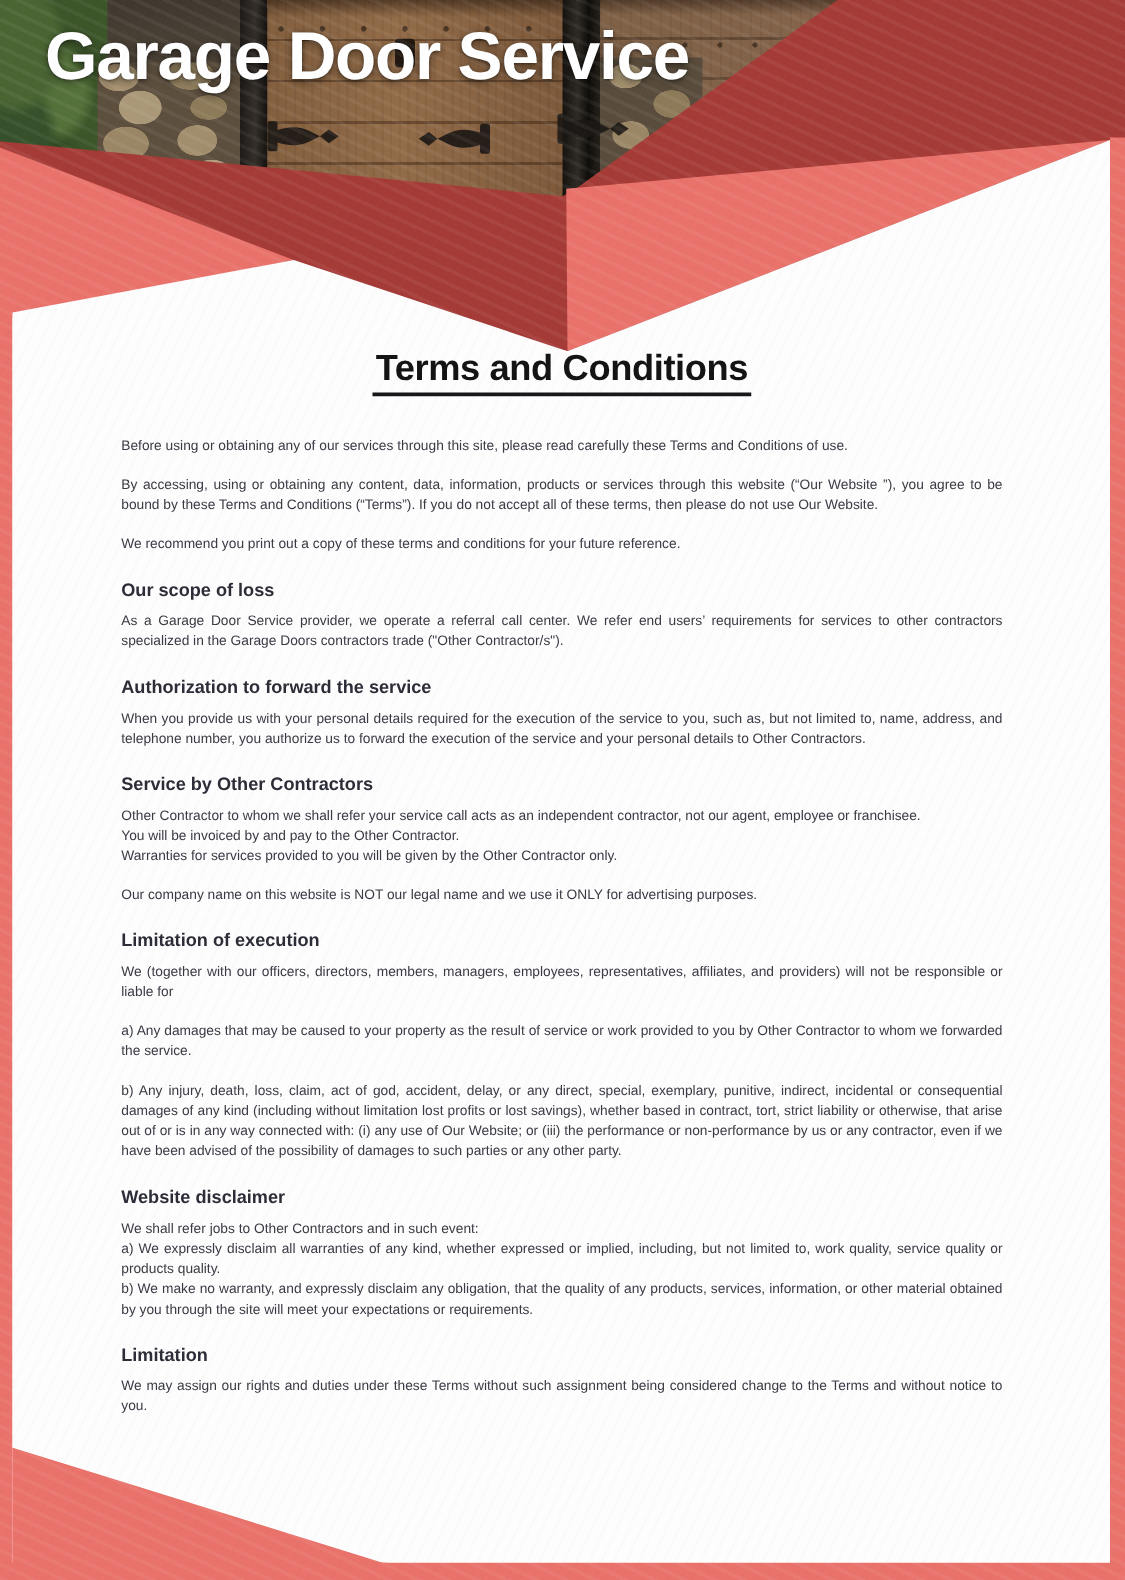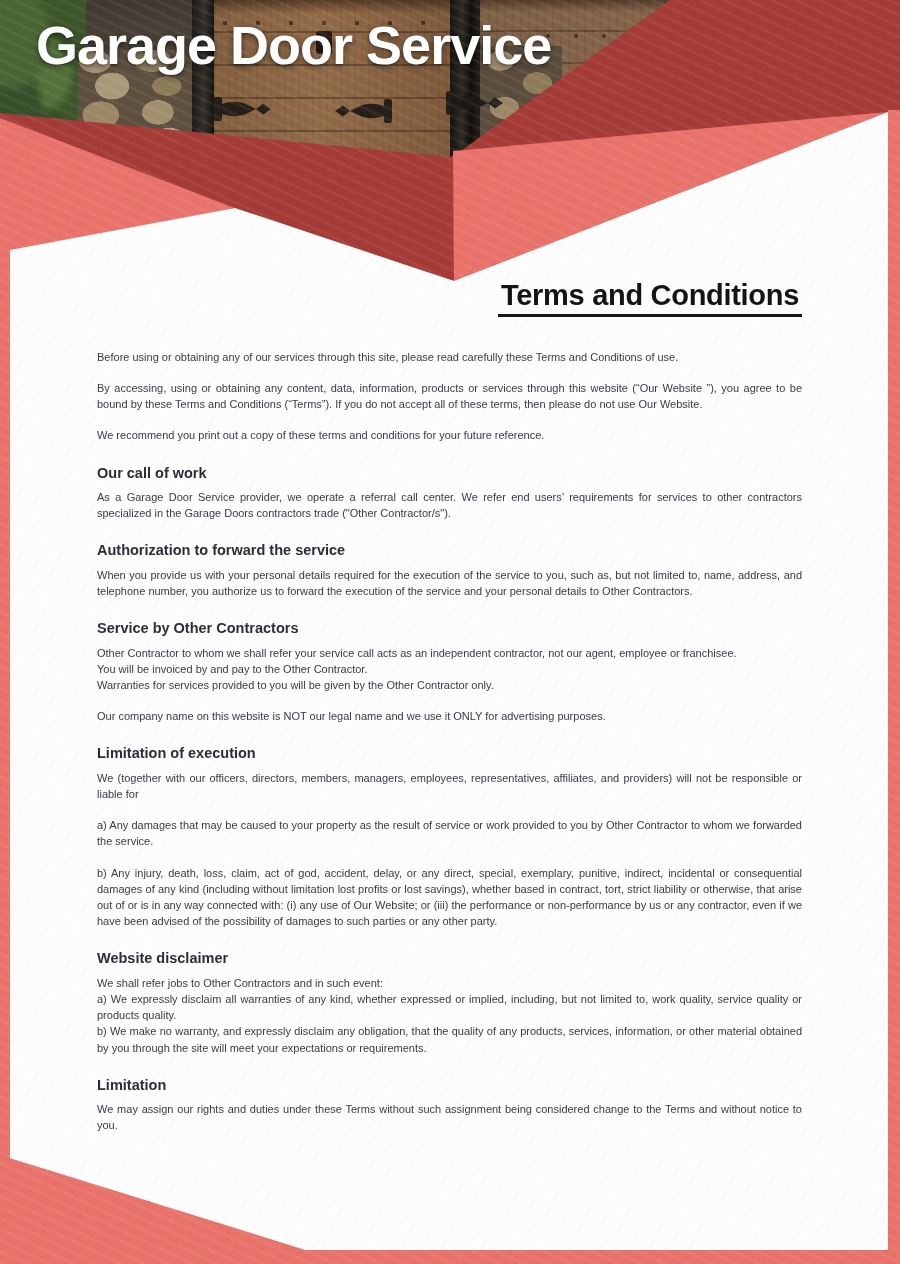--- a/index.html
+++ b/index.html
@@ -67,21 +67,21 @@
   .site-title{position:absolute;left:36px;top:16px;z-index:3;margin:0;
     font-size:54px;font-weight:bold;letter-spacing:-1px;color:#ffffff;line-height:1.1;
     text-shadow:0 2px 7px rgba(0,0,0,.45),0 1px 2px rgba(0,0,0,.35);}
   
   .texture{position:absolute;inset:0;z-index:4;pointer-events:none;
     background:
       repeating-linear-gradient(115deg,rgba(110,110,110,.02) 0 2px,rgba(110,110,110,0) 2px 9px),
       repeating-linear-gradient(25deg,rgba(255,255,255,.05) 0 3px,rgba(255,255,255,0) 3px 10px);}
   
   .content{position:absolute;left:97px;top:278px;width:705px;z-index:5;}
-  .doc-title{margin:0 0 32px;text-align:right;line-height:1.2;}
+  .doc-title{margin:0 0 32px;text-align:center;line-height:1.2;}
   .doc-title span{display:inline-block;font-size:29px;font-weight:bold;color:#141414;
     letter-spacing:-.3px;border-bottom:3px solid #17171a;padding:0 3px 1px;}
   .content p{margin:0 0 15px;font-size:11px;line-height:16.2px;color:#3a3a44;
     text-align:justify;white-space:pre-line;}
   .content h3{margin:21px 0 7px;font-size:14.5px;line-height:1.2;color:#2d2d38;}
 </style>
 </head>
 <body>
 
 <div class="page">
@@ -136,21 +136,21 @@
   <main class="content">
     <h2 class="doc-title">
       <span>Terms and Conditions</span>
     </h2>
     <div id="intro">
         <p>Before using or obtaining any of our services through this site, please read carefully these Terms and Conditions of use.</p>
         <p>By accessing, using or obtaining any content, data, information, products or services through this website (“Our Website ”), you agree to be bound by these Terms and Conditions (“Terms”). If you do not accept all of these terms, then please do not use Our Website.</p>
         <p>We recommend you print out a copy of these terms and conditions for your future reference.</p>
       </div>
     <div id="sections">
-        <h3>Our call of work</h3>
+        <h3>Our scope of loss</h3>
         <p>As a Garage Door Service provider, we operate a referral call center. We refer end users’ requirements for services to other contractors specialized in the Garage Doors contractors trade ("Other Contractor/s").</p>
         <h3>Authorization to forward the service</h3>
         <p>When you provide us with your personal details required for the execution of the service to you, such as, but not limited to, name, address, and telephone number, you authorize us to forward the execution of the service and your personal details to Other Contractors.</p>
         <h3>Service by Other Contractors</h3>
         <p>Other Contractor to whom we shall refer your service call acts as an independent contractor, not our agent, employee or franchisee.
 You will be invoiced by and pay to the Other Contractor.
 Warranties for services provided to you will be given by the Other Contractor only.</p>
         <p>Our company name on this website is NOT our legal name and we use it ONLY for advertising purposes.</p>
         <h3>Limitation of execution</h3>
         <p>We (together with our officers, directors, members, managers, employees, representatives, affiliates, and providers) will not be responsible or liable for</p>

